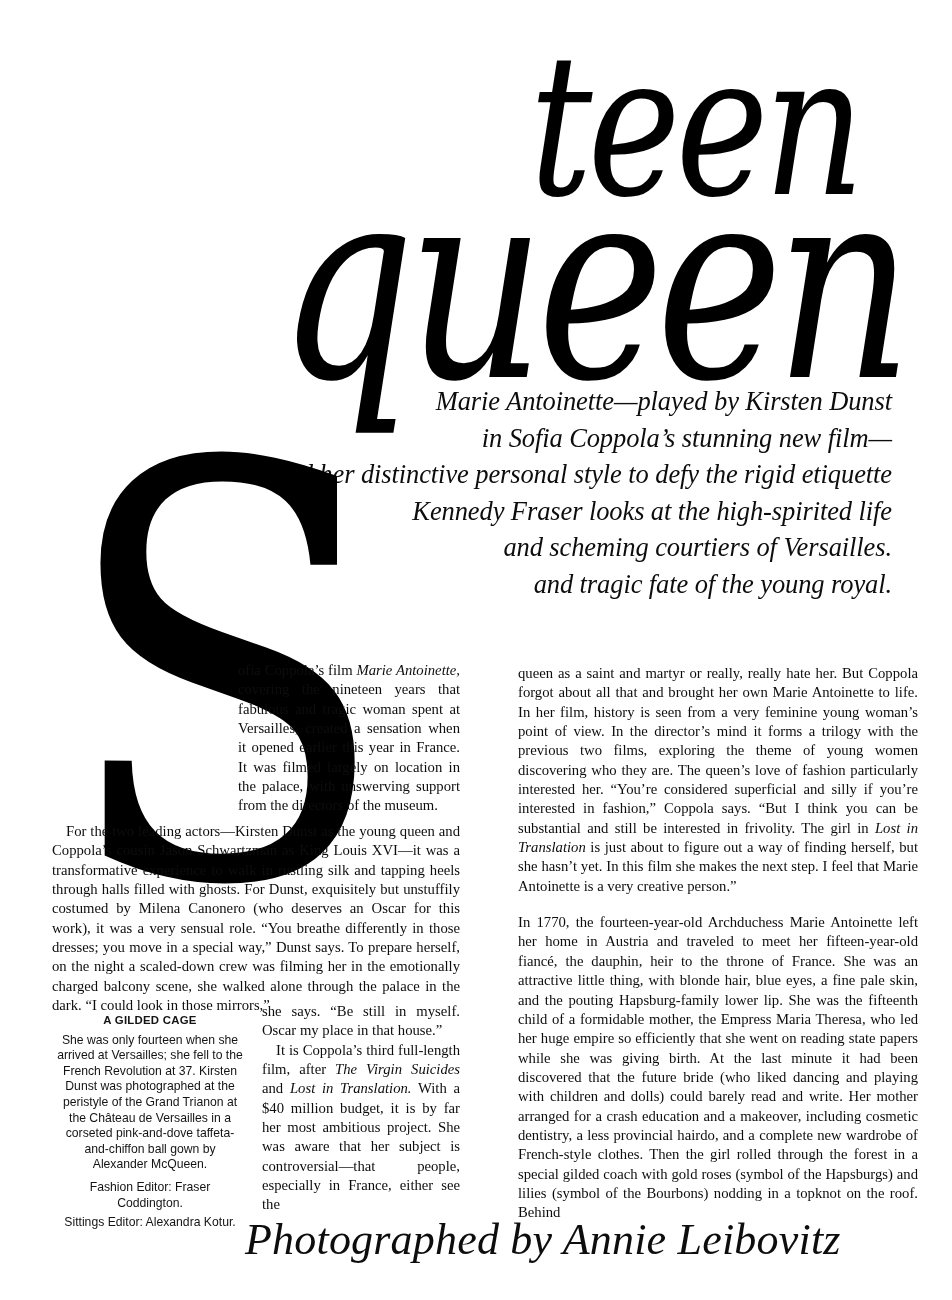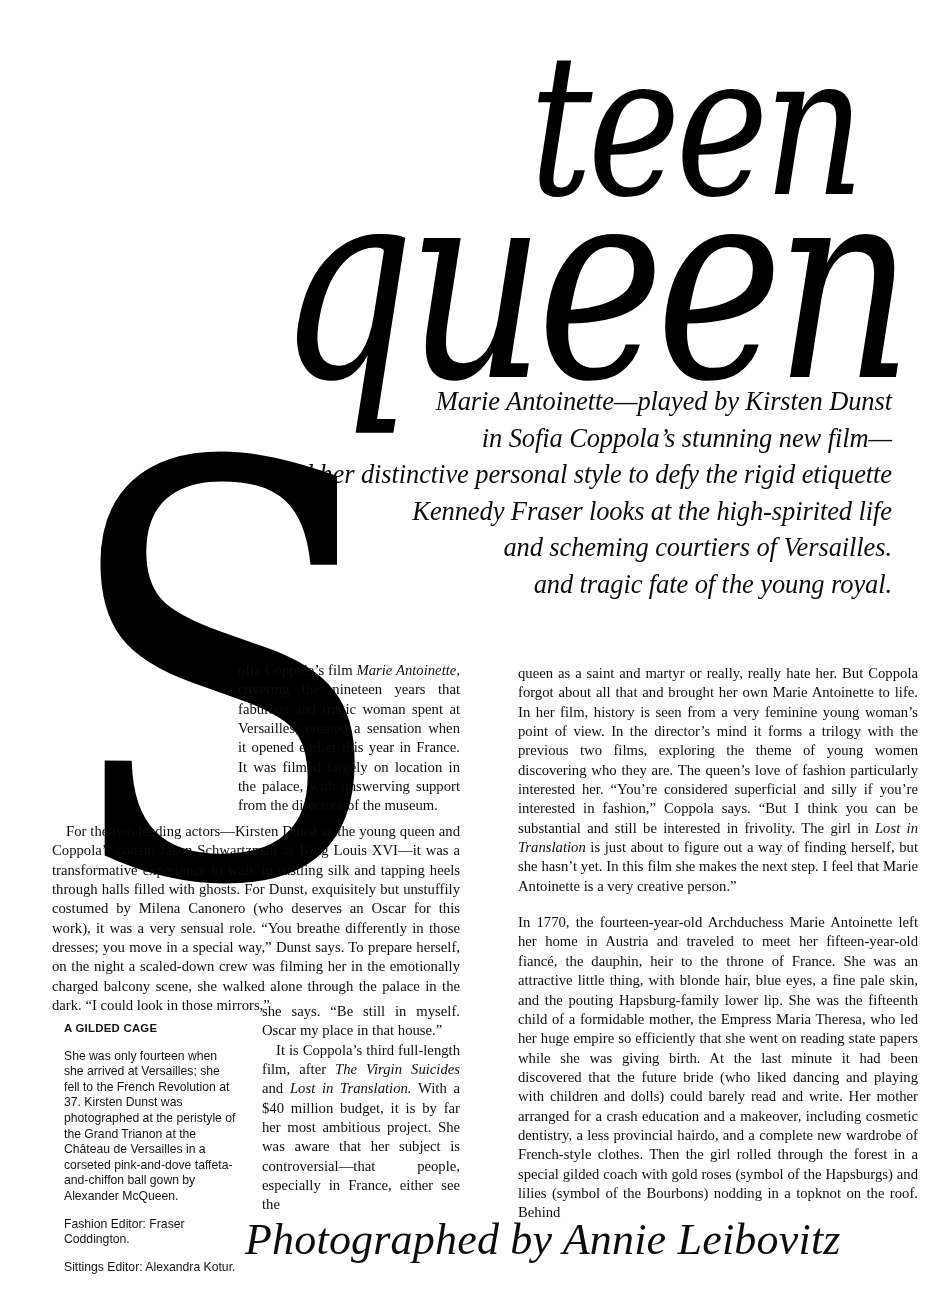--- a/index.html
+++ b/index.html
@@ -114,21 +114,21 @@
     font-size:12.2px;
     line-height:15.6px;
     color:#141414;
   }
   .caption .hd{
     font-weight:bold;
     font-size:11.4px;
     letter-spacing:.25px;
     margin-bottom:1px;
   }
-  .caption p{margin:12px;}
+  .caption p{margin:4px;text-align:center;}
   .caption .credits{margin-top:7px;}
 
   
   .photo-credit{
     position:absolute;
     left:245px; top:1218px; width:660px;
     font-family:"Liberation Serif", serif;
     font-style:italic;
     font-size:44px;
     line-height:44px;

